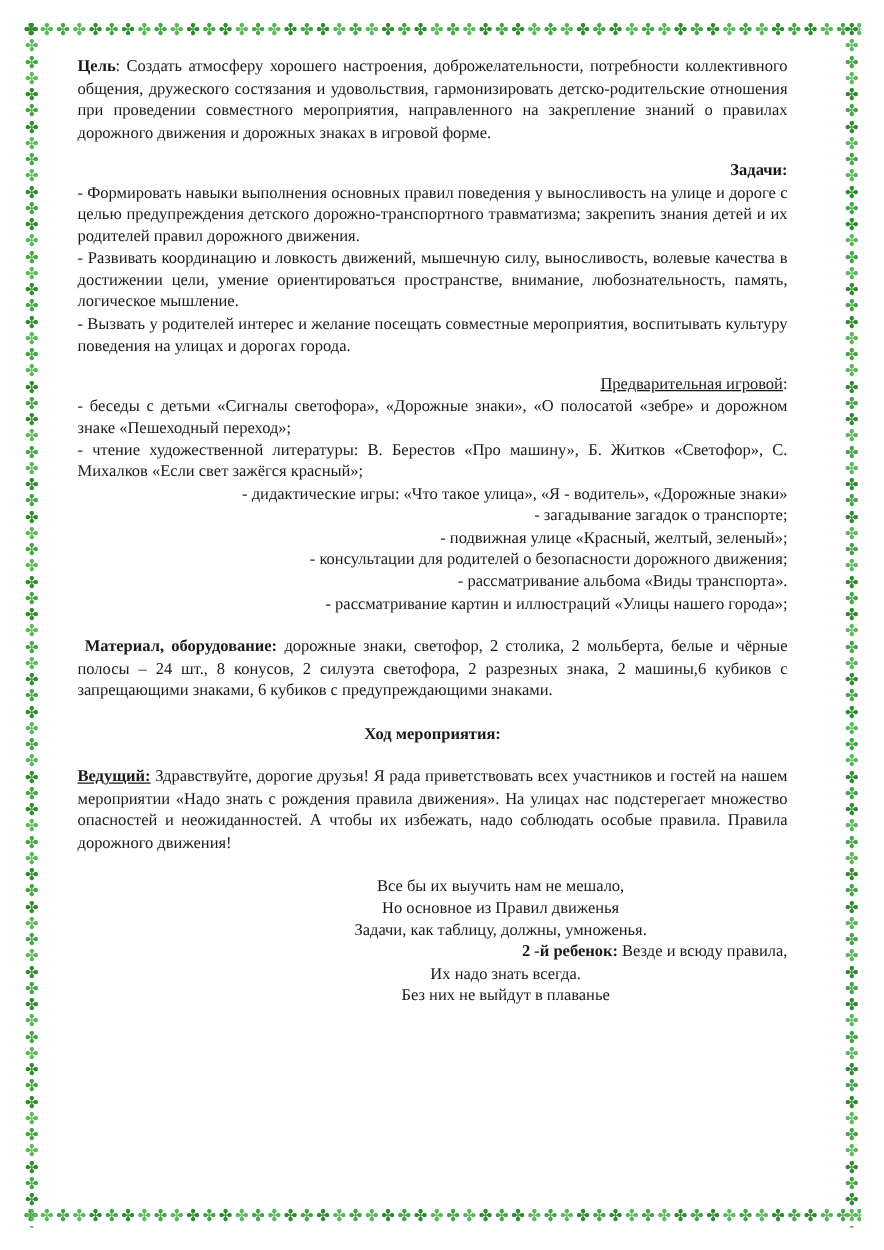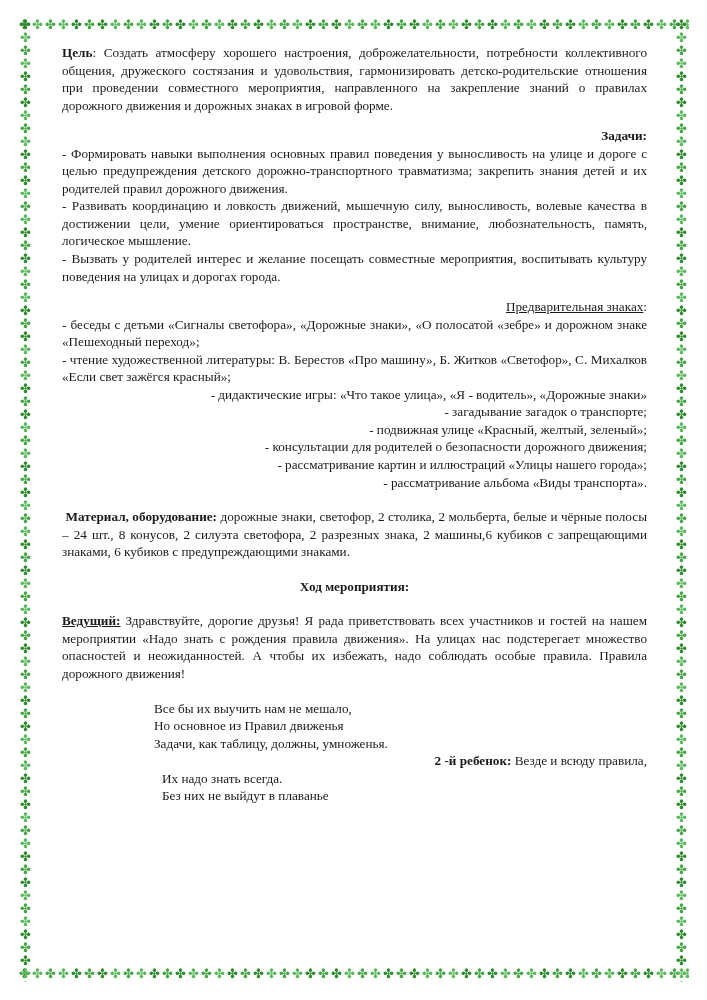--- a/index.html
+++ b/index.html
@@ -55,34 +55,34 @@
   .page {
     position: absolute;
     left: 62px;
     top: 44px;
     width: 585px;
     height: 910px;
     font-size: 13.2px;
     line-height: 1.33;
   }
   p {
-    margin: 0 0 0 0;
+    margin: 0 17px 0 0;
     text-align: justify;
     text-justify: inter-word;
     text-indent: 0;
   }
   .p-block { margin-bottom: 0px; }
   .gap-md { height: 13px; }
   .gap-lg { height: 17px; }
   b, .bold { font-weight: bold; }
   .u { text-decoration: underline; }
   .center { text-align: center; }
   .nojust { text-align: right; }
   .verse {
-    text-align: left;
+    text-align: center;
     margin: 0;
   }
   .indent-1 { padding-left: 92px; }
   .indent-2 { padding-left: 100px; }
 </style>
 </head>
 <body>
 
 <div class="border-frame">
   <div class="edge top"><span class="leaf">✤</span><span class="leaf">✤</span><span class="leaf">✤</span><span class="leaf">✤</span><span class="leaf">✤</span><span class="leaf">✤</span><span class="leaf">✤</span><span class="leaf">✤</span><span class="leaf">✤</span><span class="leaf">✤</span><span class="leaf">✤</span><span class="leaf">✤</span><span class="leaf">✤</span><span class="leaf">✤</span><span class="leaf">✤</span><span class="leaf">✤</span><span class="leaf">✤</span><span class="leaf">✤</span><span class="leaf">✤</span><span class="leaf">✤</span><span class="leaf">✤</span><span class="leaf">✤</span><span class="leaf">✤</span><span class="leaf">✤</span><span class="leaf">✤</span><span class="leaf">✤</span><span class="leaf">✤</span><span class="leaf">✤</span><span class="leaf">✤</span><span class="leaf">✤</span><span class="leaf">✤</span><span class="leaf">✤</span><span class="leaf">✤</span><span class="leaf">✤</span><span class="leaf">✤</span><span class="leaf">✤</span><span class="leaf">✤</span><span class="leaf">✤</span><span class="leaf">✤</span><span class="leaf">✤</span><span class="leaf">✤</span><span class="leaf">✤</span><span class="leaf">✤</span><span class="leaf">✤</span><span class="leaf">✤</span><span class="leaf">✤</span><span class="leaf">✤</span><span class="leaf">✤</span><span class="leaf">✤</span><span class="leaf">✤</span><span class="leaf">✤</span><span class="leaf">✤</span></div>
@@ -249,29 +249,29 @@
 
   <div class="gap-md"></div>
 
   <p class="nojust"><b>Задачи:</b></p>
   <p class="p-block">- Формировать навыки выполнения основных правил поведения у выносливость на улице и дороге с целью предупреждения детского дорожно-транспортного травматизма; закрепить знания детей и их родителей правил дорожного движения.</p>
   <p class="p-block">- Развивать координацию и ловкость движений, мышечную силу, выносливость, волевые качества в достижении цели, умение ориентироваться пространстве, внимание, любознательность, память, логическое мышление.</p>
   <p class="p-block">- Вызвать у родителей интерес и желание посещать совместные мероприятия, воспитывать культуру поведения на улицах и дорогах города.</p>
 
   <div class="gap-md"></div>
 
-  <p class="nojust"><span class="u">Предварительная знаках</span><span>:</span></p>
+  <p class="nojust"><span class="u">Предварительная игровой</span><span>:</span></p>
   <p class="p-block">- беседы с детьми «Сигналы светофора», «Дорожные знаки», «О полосатой «зебре» и дорожном знаке «Пешеходный переход»;</p>
   <p class="p-block">- чтение художественной литературы: В. Берестов «Про машину», Б. Житков «Светофор», С. Михалков «Если свет зажёгся красный»;</p>
   <p class="p-block nojust">- дидактические игры: «Что такое улица», «Я - водитель», «Дорожные знаки»</p>
   <p class="p-block nojust">- загадывание загадок о транспорте;</p>
   <p class="p-block nojust">- подвижная улице «Красный, желтый, зеленый»;</p>
   <p class="p-block nojust">- консультации для родителей о безопасности дорожного движения;</p>
+  <p class="p-block nojust">- рассматривание альбома «Виды транспорта».</p>
   <p class="p-block nojust">- рассматривание картин и иллюстраций «Улицы нашего города»;</p>
-  <p class="p-block nojust">- рассматривание альбома «Виды транспорта».</p>
 
   <div class="gap-lg"></div>
 
   <p class="p-block">&nbsp;<b>Материал, оборудование:</b><span> дорожные знаки, светофор, 2 столика, 2 мольберта, белые и чёрные полосы – 24 шт., 8 конусов, 2 силуэта светофора, 2 разрезных знака, 2 машины,6 кубиков с запрещающими знаками, 6 кубиков с предупреждающими знаками.</span></p>
 
   <div class="gap-lg"></div>
 
   <p class="center"><b>Ход мероприятия:</b></p>
 
   <div class="gap-lg"></div>

